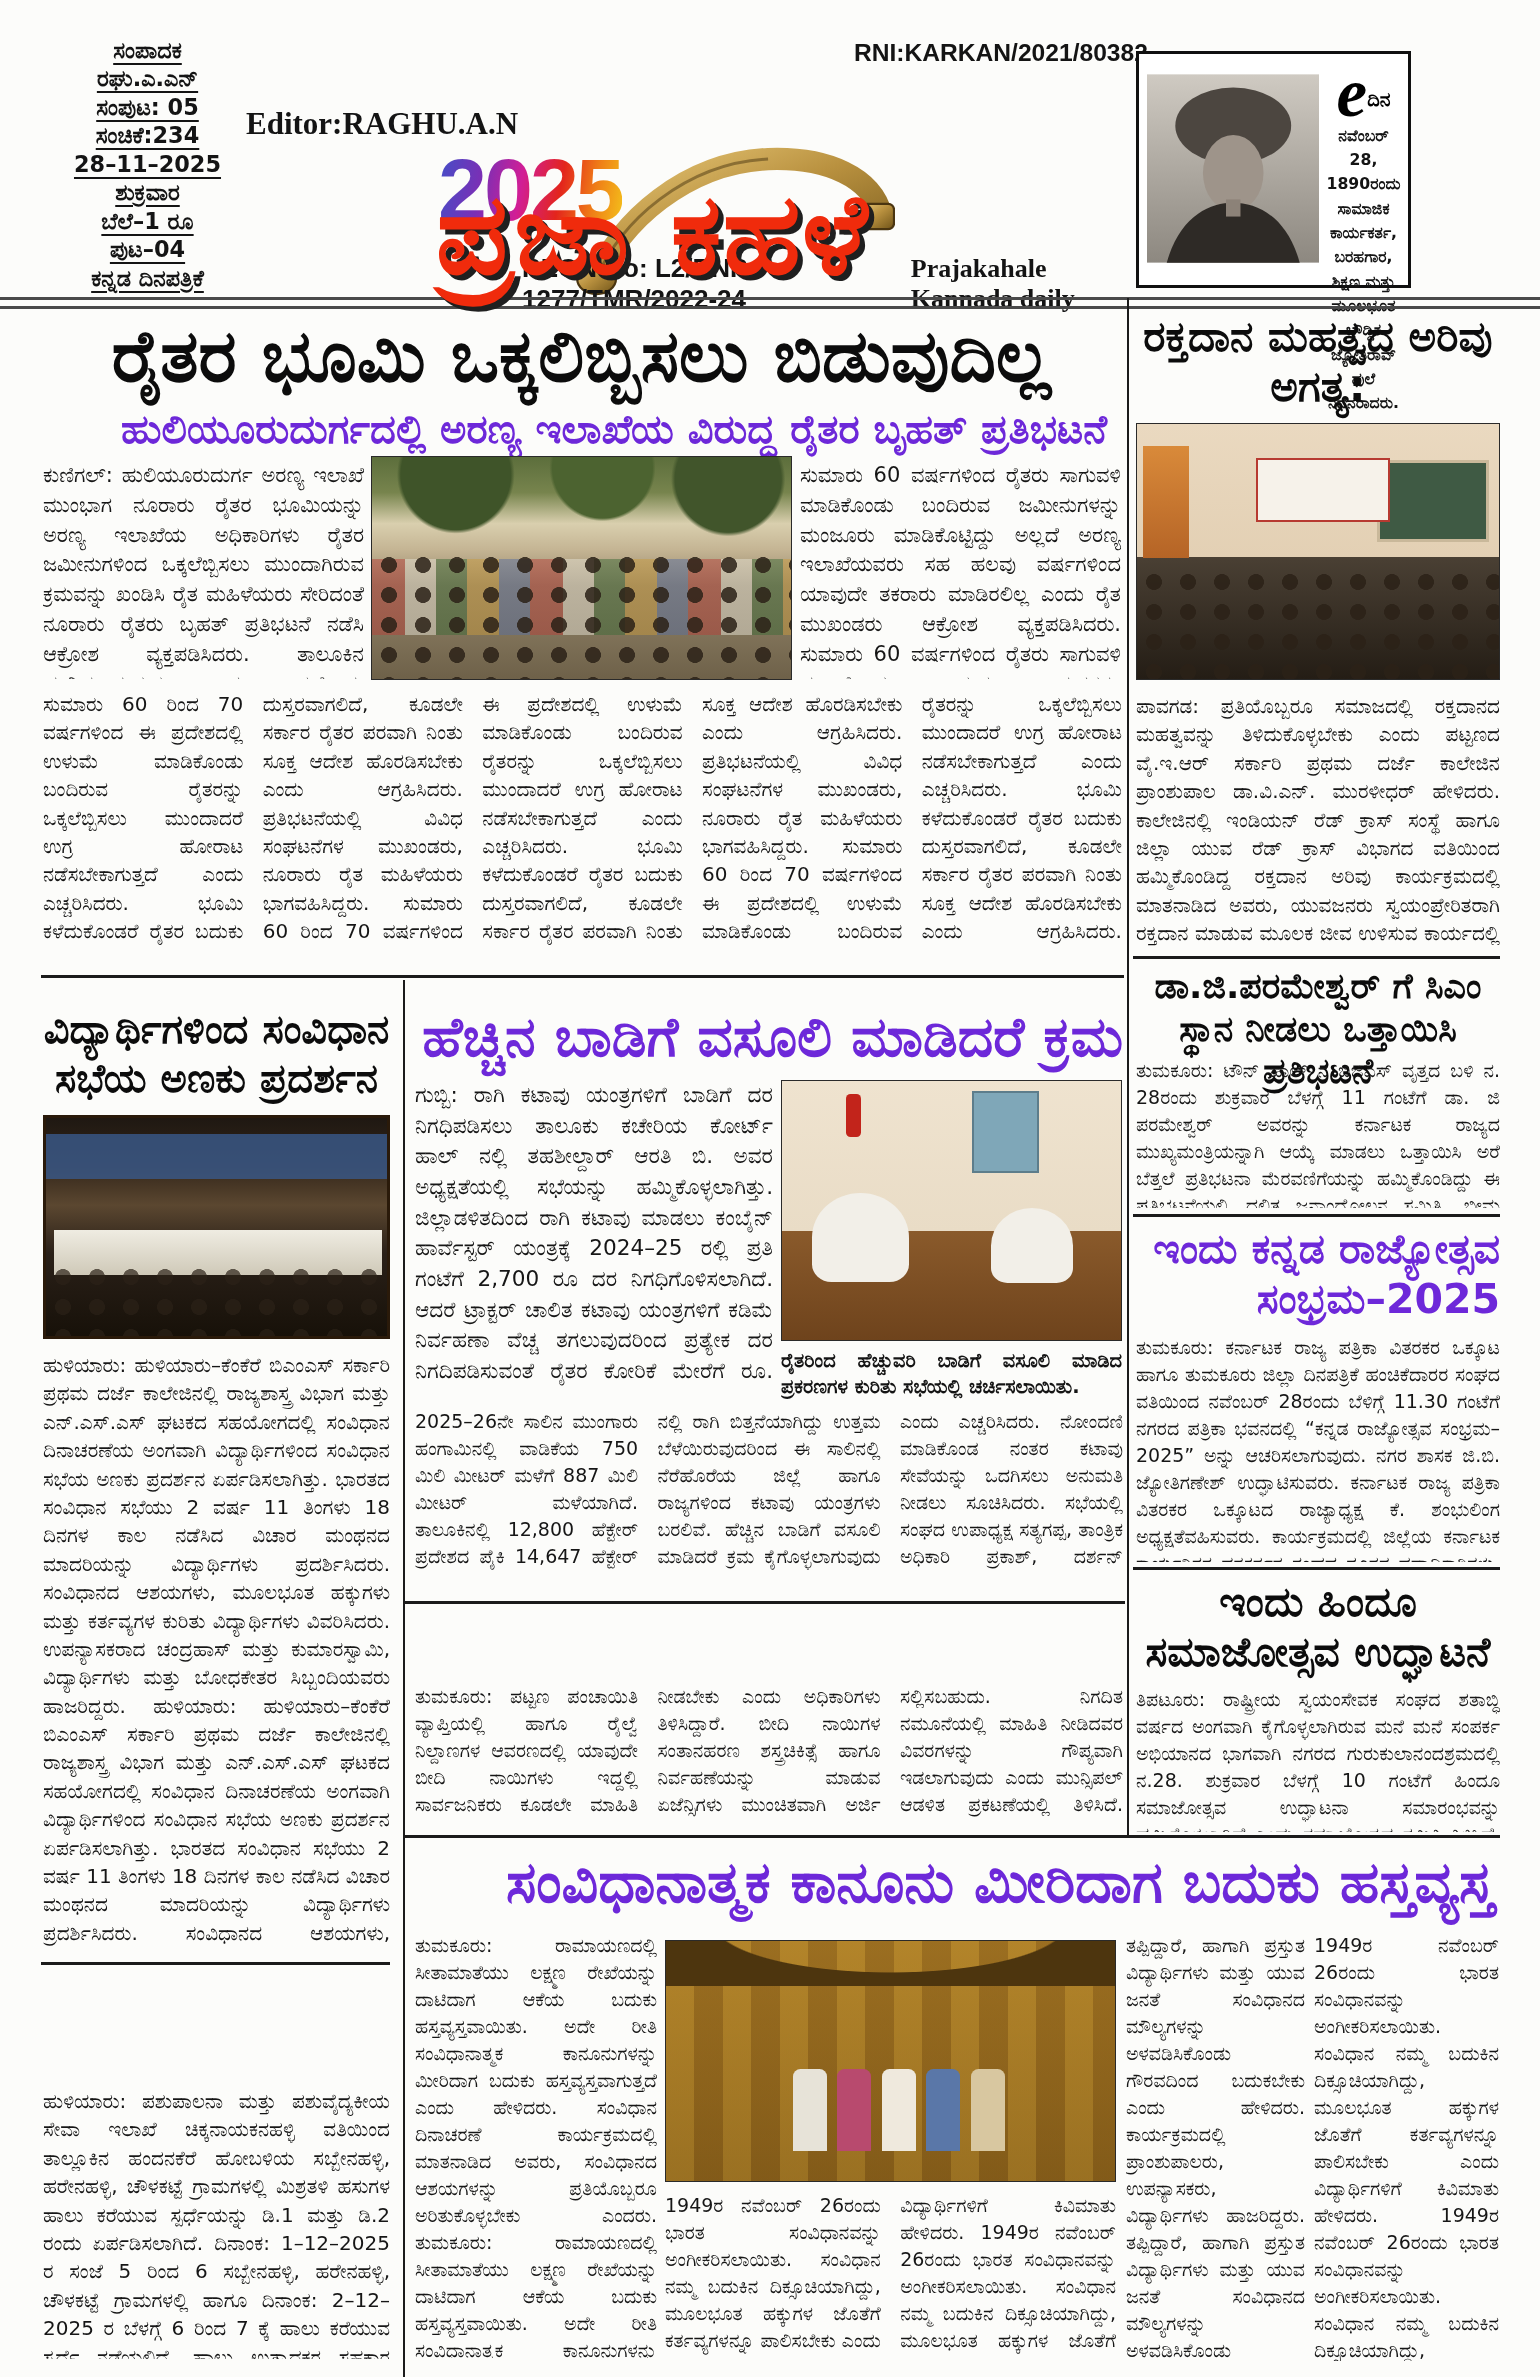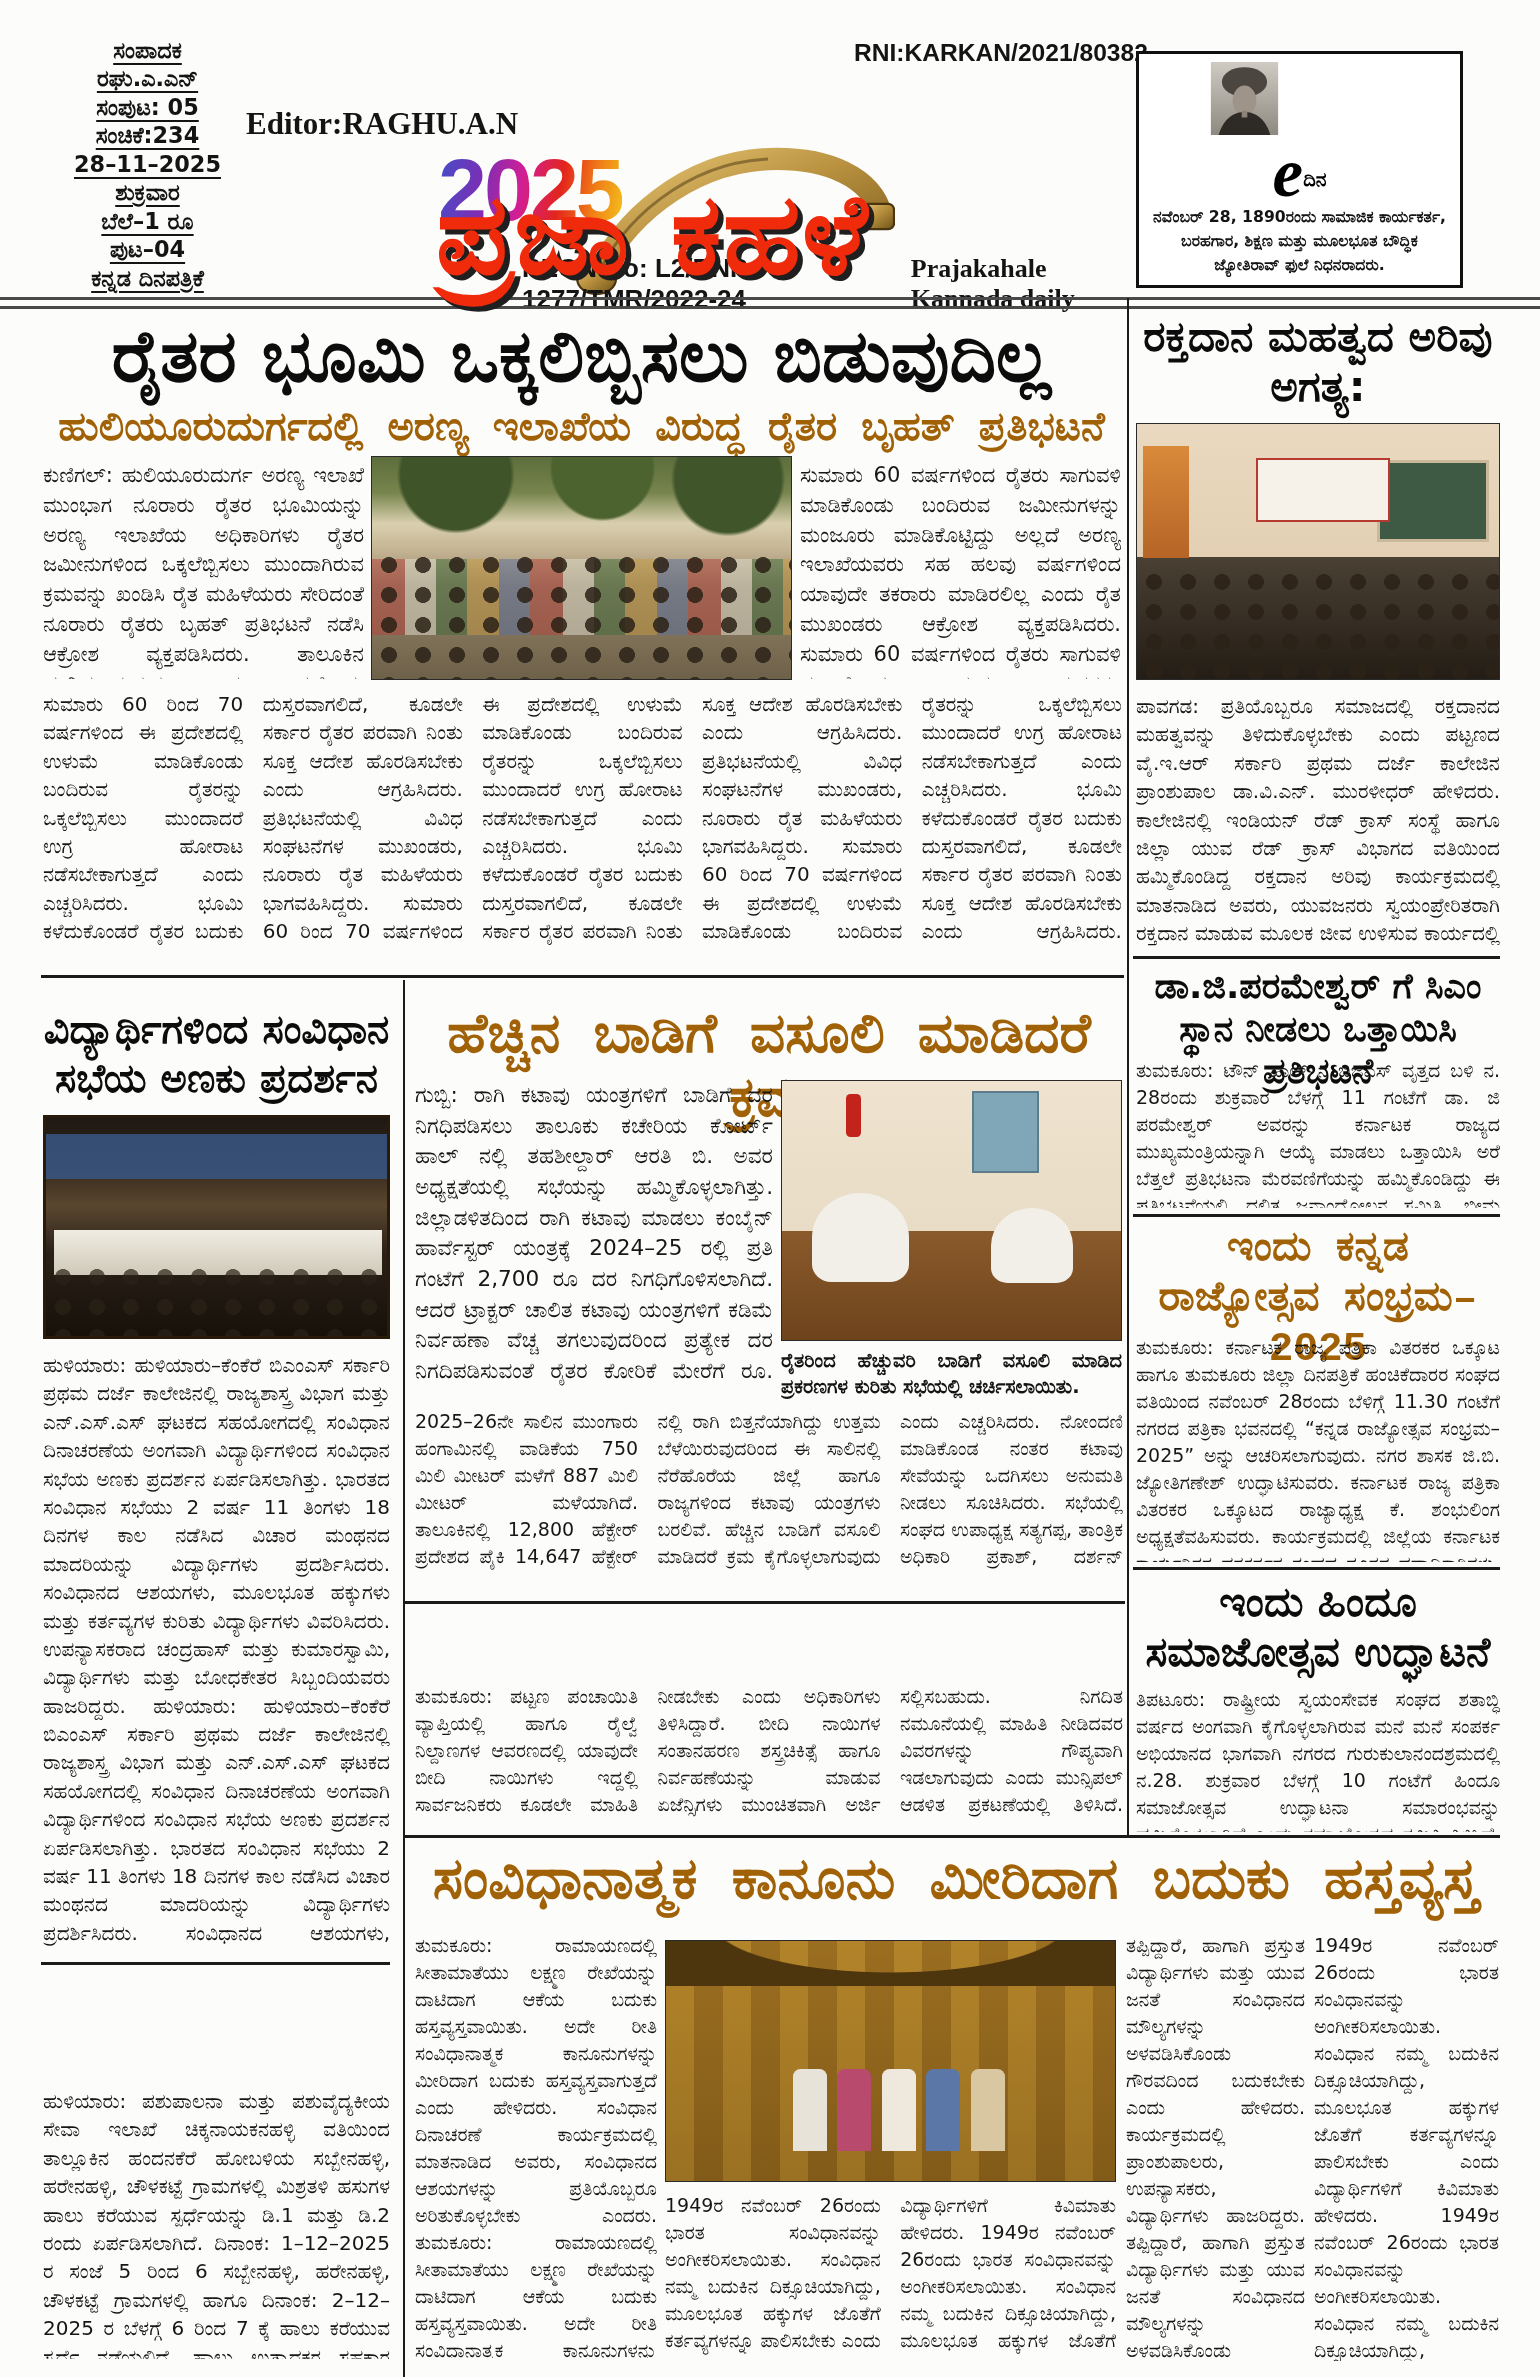--- a/index.html
+++ b/index.html
@@ -3,21 +3,21 @@
 <meta charset="utf-8">
 <style>
   *{box-sizing:border-box;margin:0;padding:0;}
   html,body{background:#d8d8d8;}
   .page{position:relative;width:1541px;height:2377px;background:#fcfcfa;
         font-family:"Liberation Sans","DejaVu Sans",sans-serif;color:#141414;overflow:hidden;}
   .abs{position:absolute;}
   .kn{font-family:"DejaVu Sans","Liberation Sans",sans-serif;}
   .body-text{font-size:20px;line-height:1.42;text-align:justify;color:#161616;overflow:hidden;}
   .hl-black{font-weight:bold;color:#0c0c0c;text-align:center;}
-  .hl-red{font-weight:bold;color:#a16207;text-align:center;font-family:Liberation Mono, monospace;}
+  .hl-red{font-weight:bold;color:#6d28d9;text-align:right;}
   .hrule{position:absolute;height:3px;background:#1b1b1b;}
   .vrule{position:absolute;width:2.2px;background:#1b1b1b;}
   .photo{position:absolute;border:1.5px solid #2a2a2a;overflow:hidden;}
   
   .info-box{font-size:22.4px;font-weight:bold;text-align:center;line-height:1.27;}
   .info-box span{text-decoration:underline;text-underline-offset:4.5px;}
   .editor-en{font-family:"Liberation Serif",serif;font-weight:bold;font-size:31px;}
   .year-logo{font-size:88px;font-weight:800;letter-spacing:-3px;
      background:linear-gradient(100deg,#3f51c9 0%,#7b2fb5 25%,#d11e96 45%,#e3251c 65%,#ef7c17 82%,#f4c61b 100%);
      -webkit-background-clip:text;background-clip:text;color:transparent;}
@@ -98,21 +98,21 @@
 
   <div class="abs paper-title kn" style="left:224px;top:148px;width:857px;z-index:3;">ಪ್ರಜಾ ಕಹಳೆ</div>
 
   <div class="abs rni" style="left:854px;top:39px;">RNI:KARKAN/2021/80382</div>
 
   <div class="abs regn" style="left:522px;top:253px;width:626px;">
     <span>REGN No: L2/RNP-1277/TMR/2022-24</span>
     <span class="tag">Prajakahale Kannada daily</span>
   </div>
 
-  <div class="abs obit" style="left:1136px;top:51px;width:327px;height:237px;flex-direction:column;">
+  <div class="abs obit" style="left:1136px;top:51px;width:275px;height:237px;">
     <svg width="195" height="213" viewBox="0 0 262 286">
       <defs>
         <linearGradient id="pg" x1="0" y1="0" x2="0" y2="1">
           <stop offset="0" stop-color="#cfcac2"></stop>
             <stop offset="1" stop-color="#8d8880"></stop>
         </linearGradient>
       </defs>
       <rect width="262" height="286" fill="url(#pg)"></rect>
       <ellipse cx="131" cy="78" rx="88" ry="58" fill="#4c4640"></ellipse>
       <ellipse cx="131" cy="150" rx="46" ry="58" fill="#9e948a"></ellipse>

